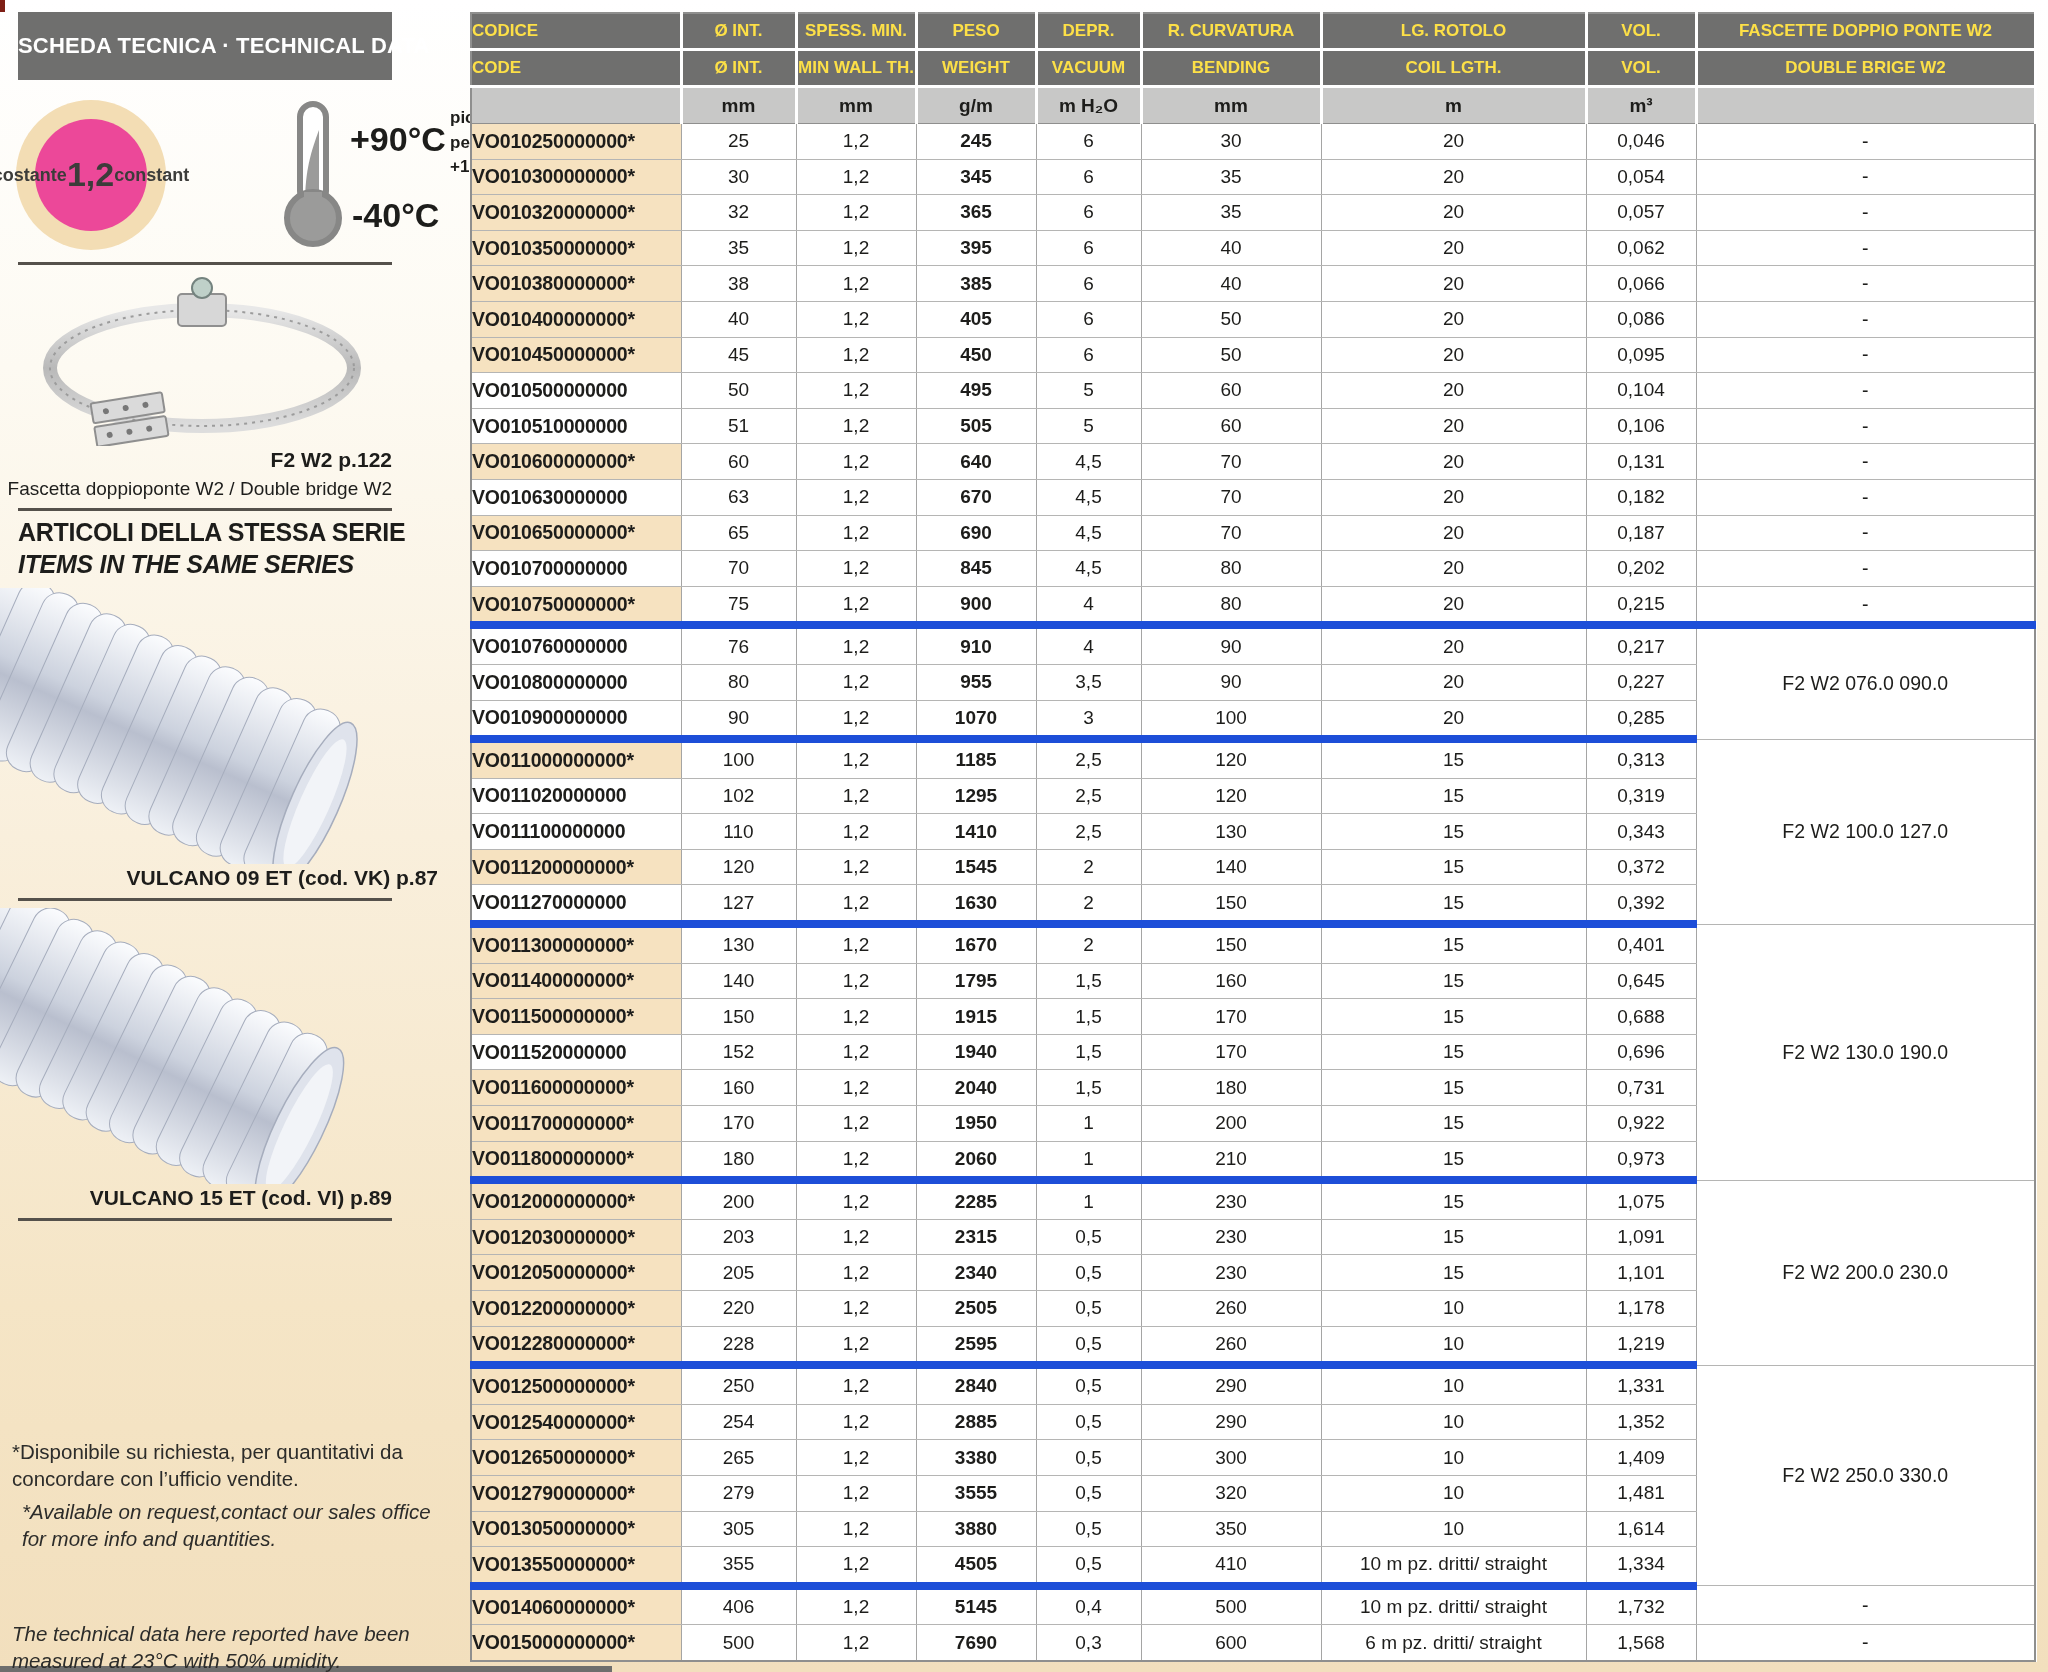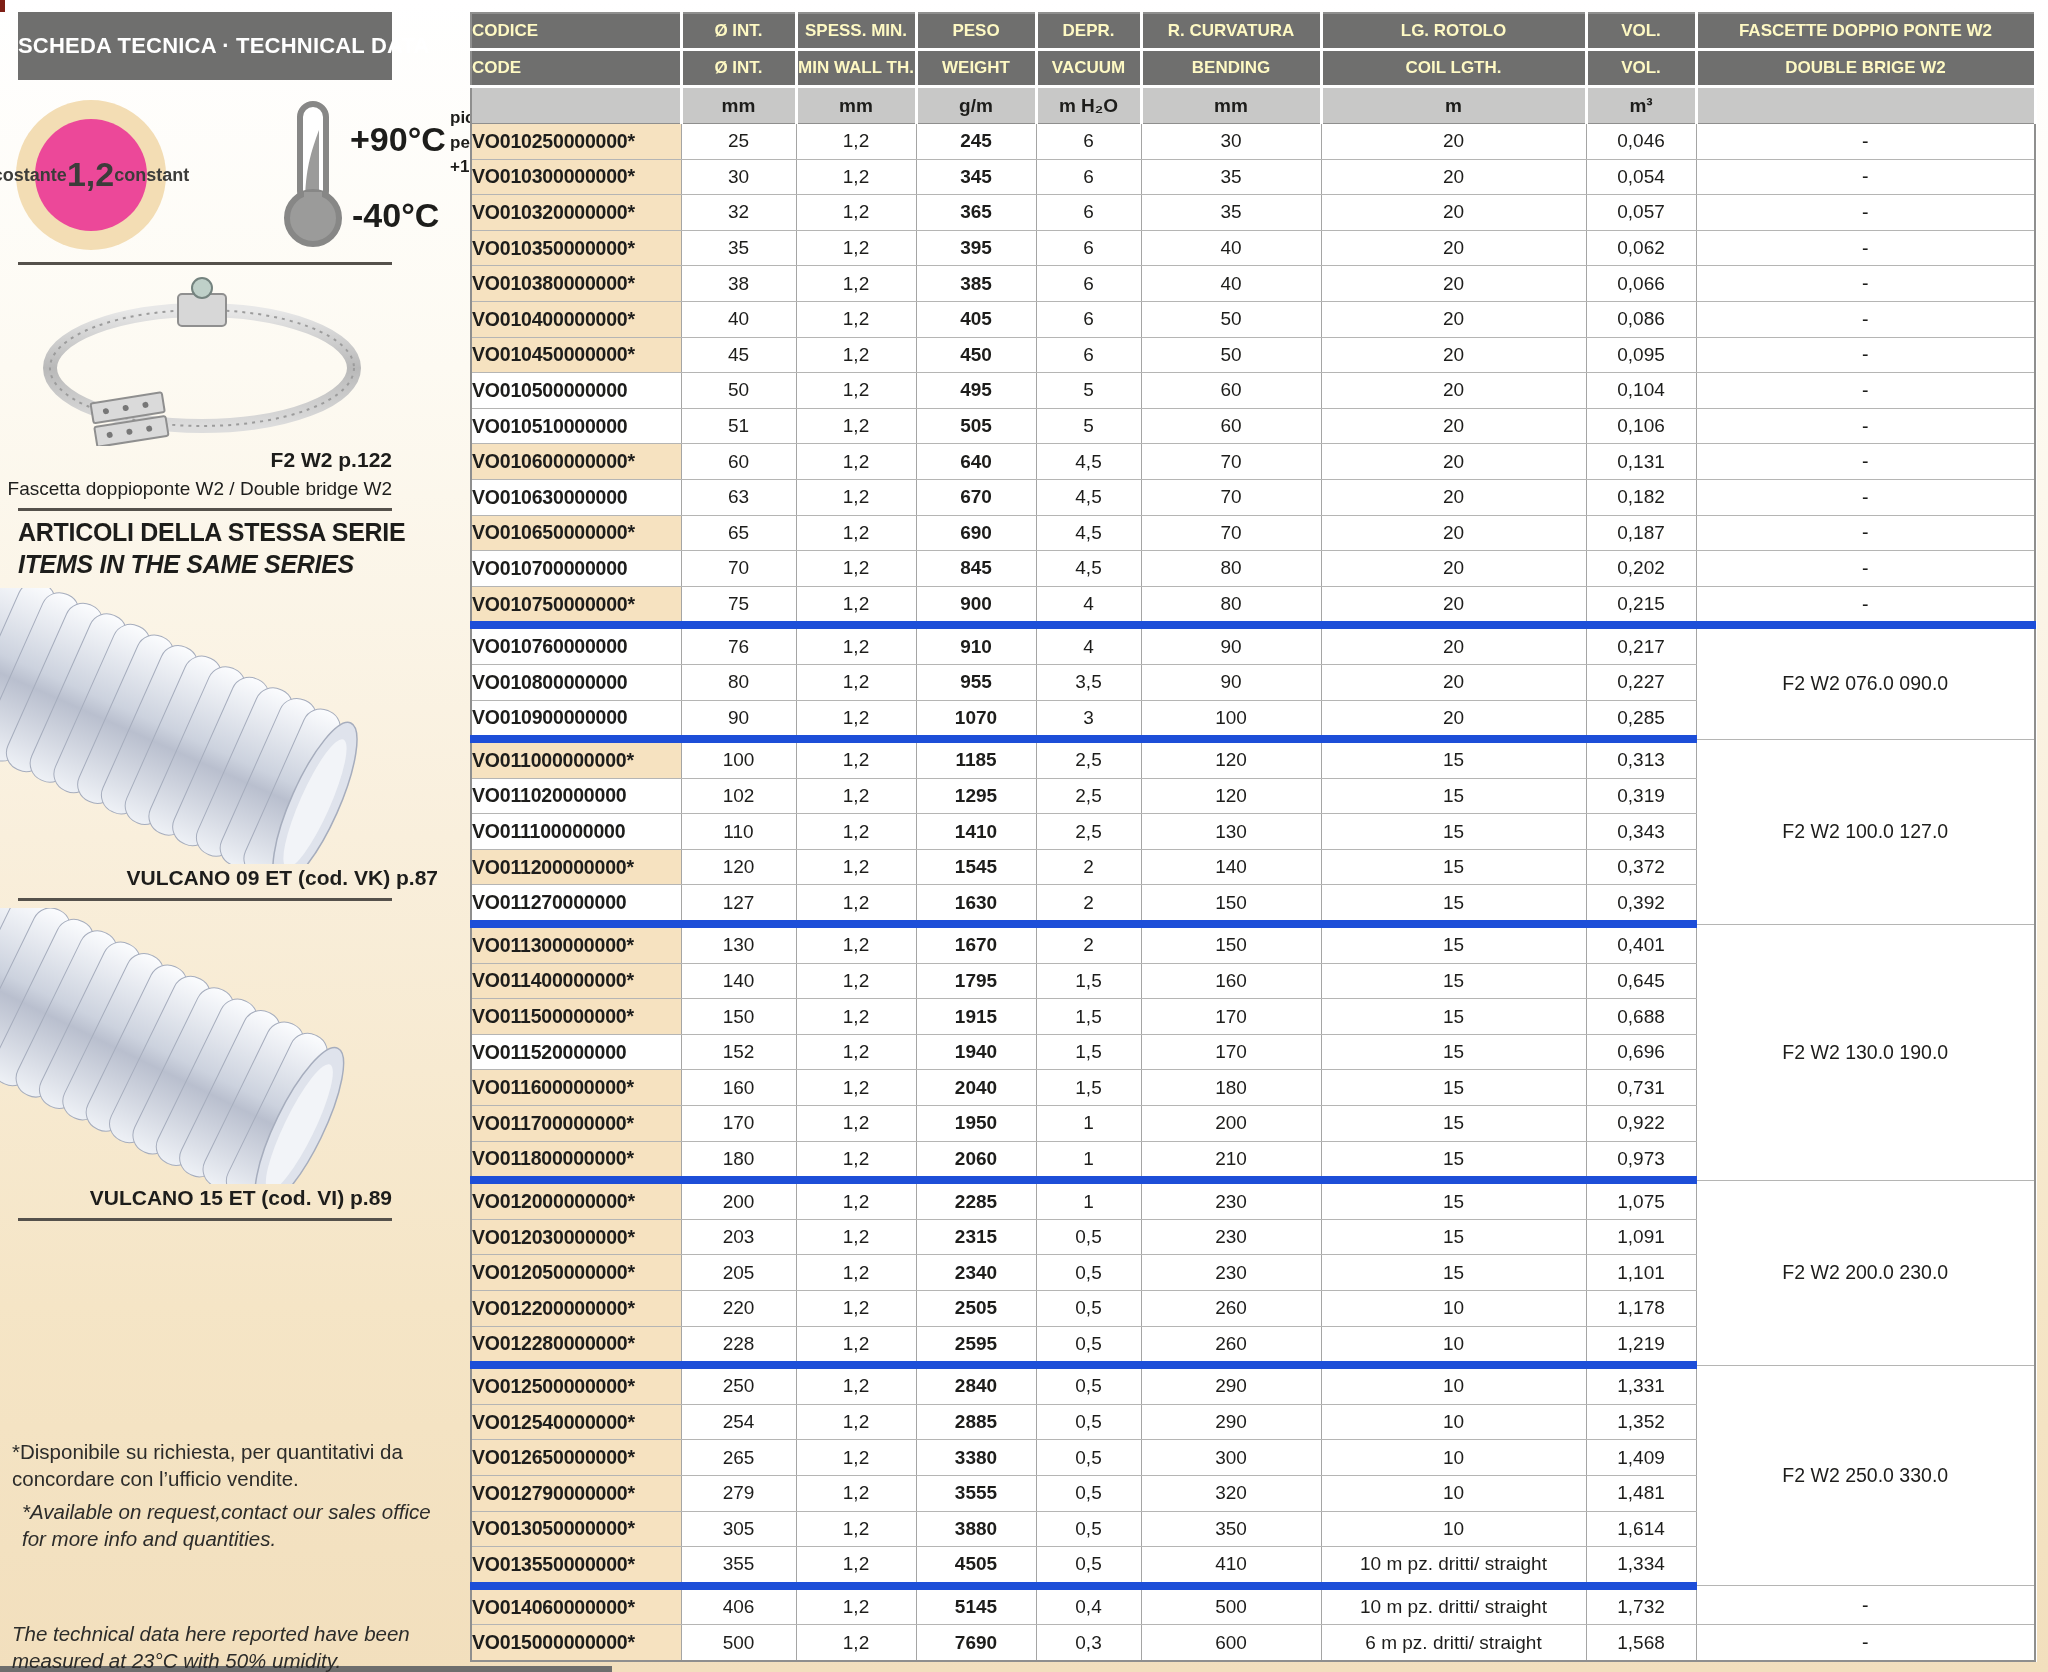--- a/index.html
+++ b/index.html
@@ -37,21 +37,21 @@
   .cap2{left:0;top:1186px;width:392px;text-align:right;font-weight:bold;font-size:21px;}
   .note{left:12px;width:446px;font-size:20.5px;line-height:27px;color:#2c2c2a;}
   .n1{top:1438px;padding-left:18px;text-indent:-18px;}
   .n2{top:1498px;font-style:italic;padding-left:10px;}
   .n3{top:1560px;}
   .n4{top:1620px;font-style:italic;}
   
   .spec-wrap{left:470px;top:12px;}
   table.spec{border-collapse:collapse;table-layout:fixed;border:2px solid #8f8f8e;background:#fff;}
   table.spec th, table.spec td{padding:0;white-space:nowrap;overflow:hidden;}
-  th.th-it, th.th-en{background:#6f6f6e;color:#fef9c3;font-size:17px;font-weight:bold;height:34px;
+  th.th-it, th.th-en{background:#6f6f6e;color:#fde047;font-size:17px;font-weight:bold;height:34px;
       text-align:center;border-right:3px solid #fff;border-bottom:3px solid #fff;}
   th.left{text-align:left;padding-left:12px;}
   th.unit{background:#c8c8c7;color:#1d1d1b;font-size:19px;font-weight:bold;height:35px;text-align:center;
       border-right:3px solid #fff;border-bottom:1.5px solid #8f8f8e;}
   td{height:34.6px;font-size:19px;text-align:center;border-right:1px solid #a5a5a4;border-bottom:1px solid #b5b5b4;background:#fff;}
   td.code{text-align:left;padding-left:12px;font-weight:bold;font-size:19.5px;letter-spacing:-.2px;}
   td.hl{background:#f6e2c0;}
   td.w8{font-weight:bold;}
   td.fasc{font-size:19.5px;}
   tr.gend td{border-bottom:8px solid #1d4ed8;}

